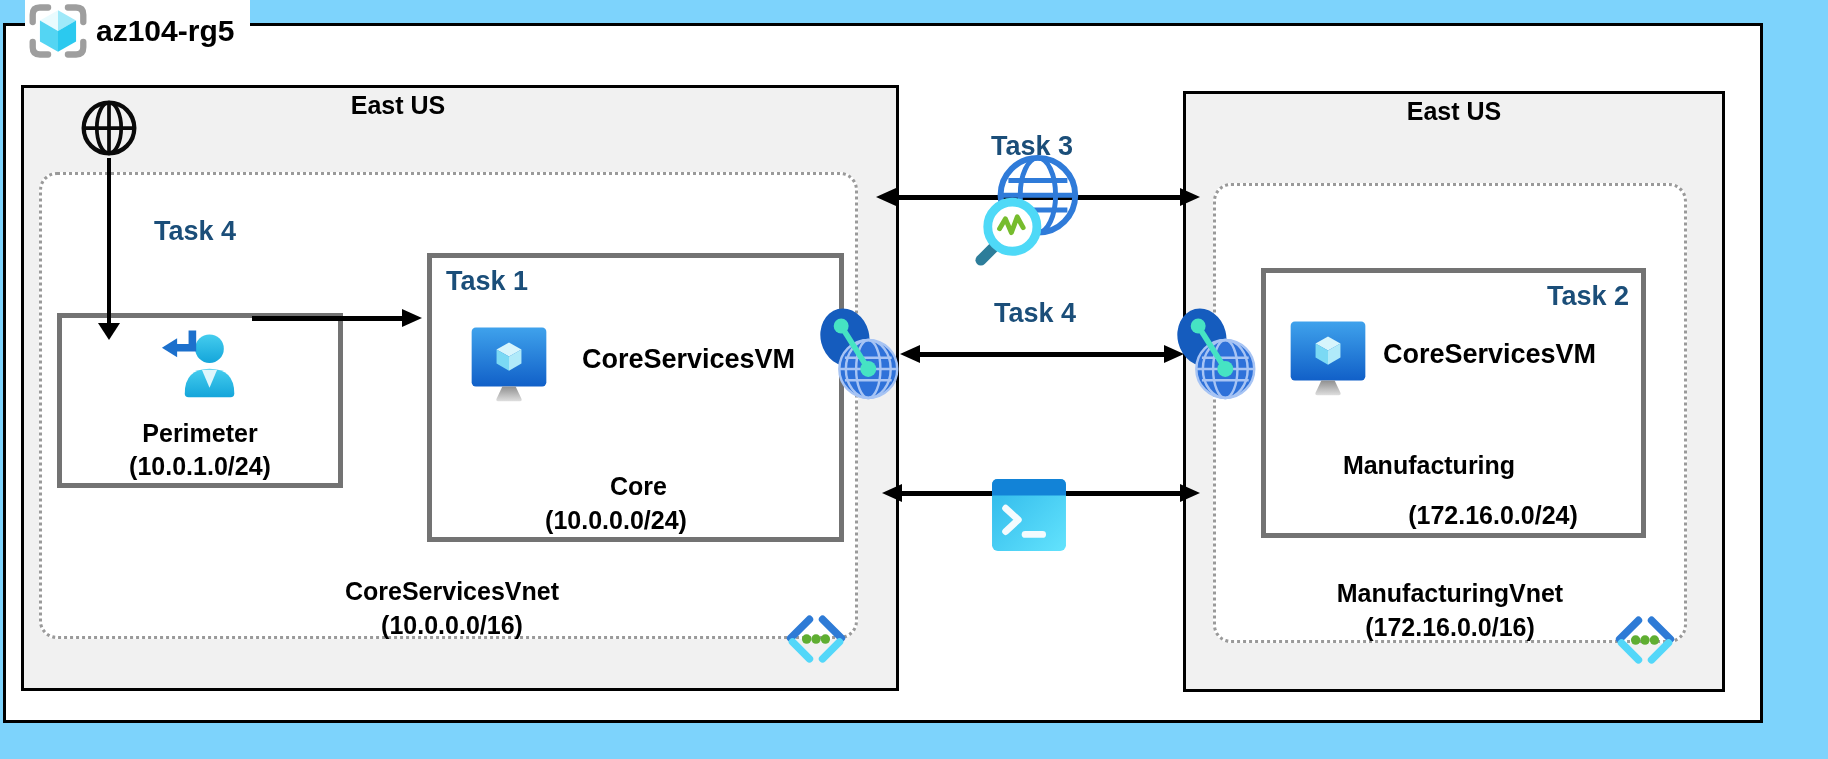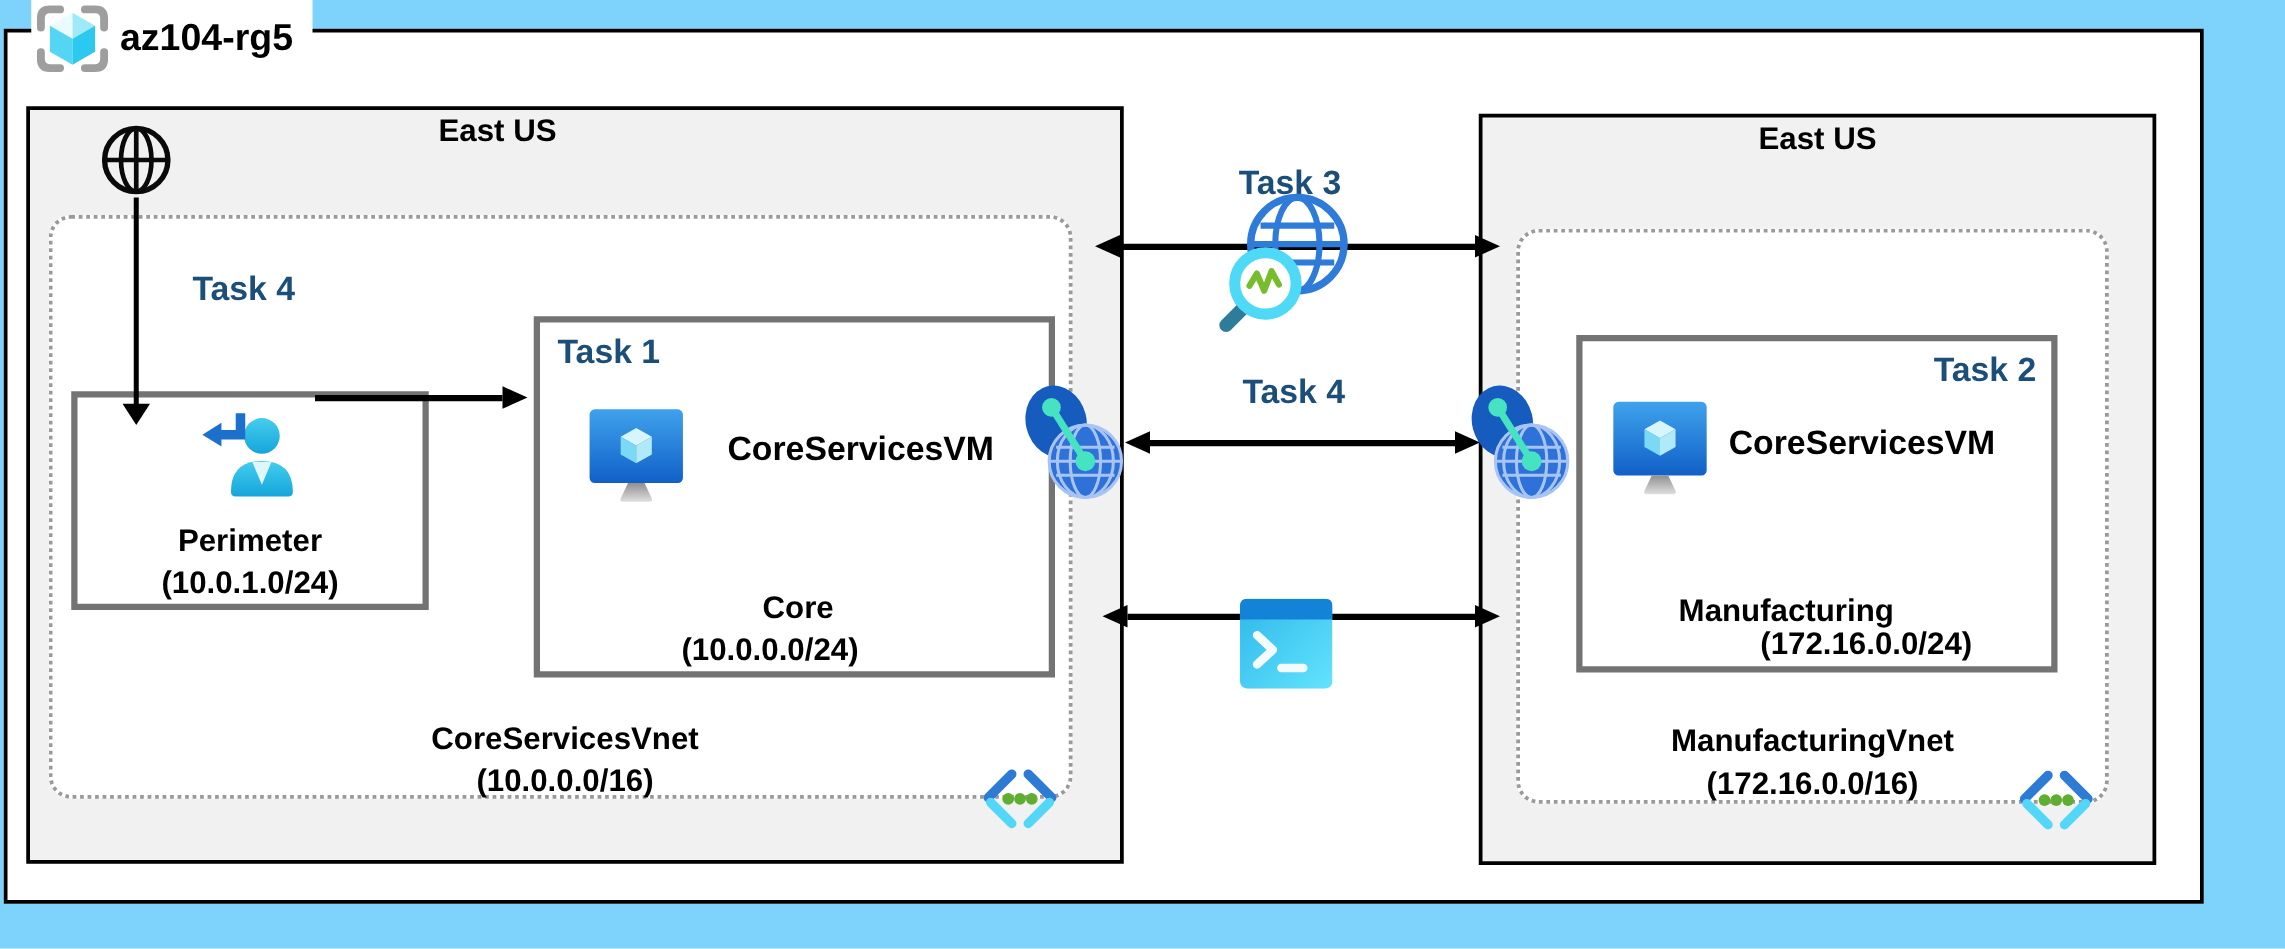--- a/index.html
+++ b/index.html
@@ -156,21 +156,21 @@
               <stop offset="1" stop-color="#DFDFDF"></stop>
           </linearGradient>
         </defs>
         <rect x="3" y="3" width="90" height="71" rx="5" fill="url(#vmg2)"></rect>
         <polygon points="48,21 63,29.5 48,38 33,29.5" fill="#D7F5FC"></polygon>
         <polygon points="33,29.5 48,38 48,55 33,46.5" fill="#7BD9F4"></polygon>
         <polygon points="63,29.5 48,38 48,55 63,46.5" fill="#B0EAF9"></polygon>
         <path d="M40 74 H56 L63 89 Q64 92 61 92 H35 Q32 92 33 89 Z" fill="url(#sg2)"></path>
       </svg>
       <div class="vmname" style="left:117px;top:66px;">CoreServicesVM</div>
-      <div class="centerline" style="left:0;top:200px;width:326px;">Manufacturing</div>
+      <div class="centerline" style="left:0;top:176px;width:326px;">Manufacturing</div>
       <div class="centerline" style="left:0;top:226px;width:454px;">(172.16.0.0/24)</div>
     </div>
 
     <div class="vnetlabel" style="left:64px;top:482px;width:400px;">
       <div>ManufacturingVnet</div>
       <div>(172.16.0.0/16)</div>
     </div>
 
     <svg class="abs" style="left:428px;top:519px;" width="62" height="56" viewBox="0 0 66 58">
       <g stroke-width="8" fill="none" stroke-linecap="round">

